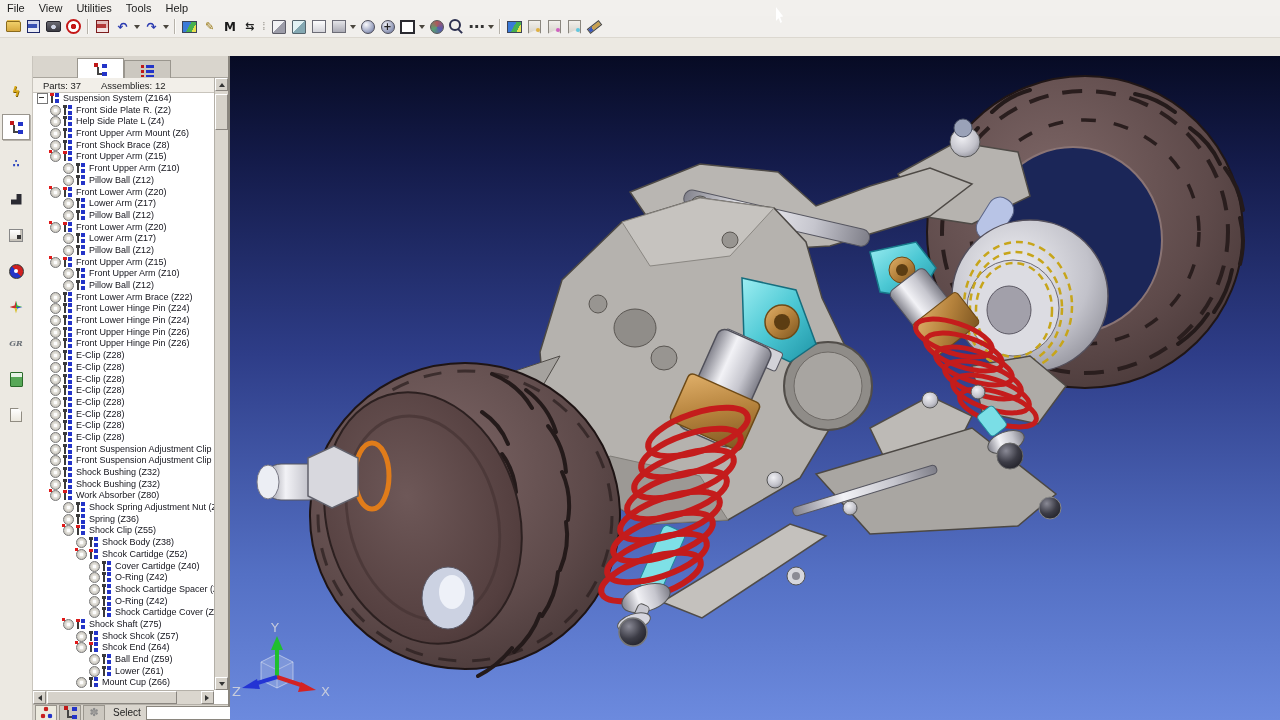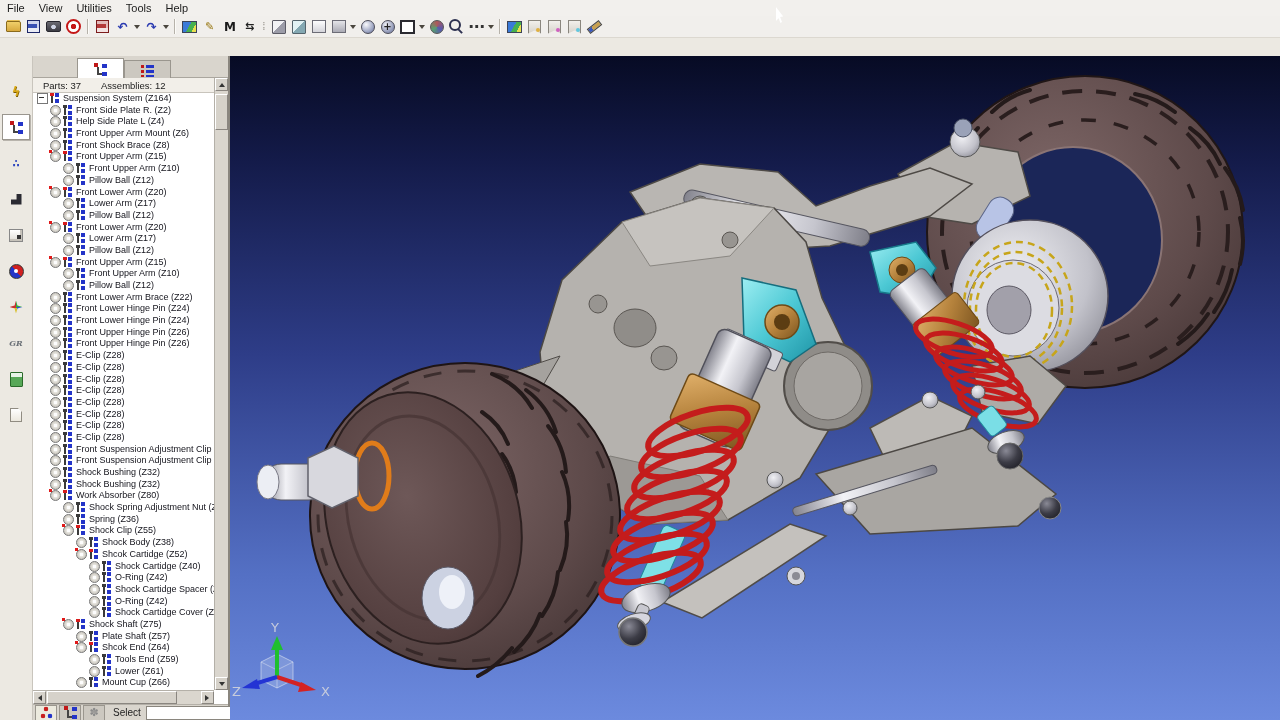--- a/index.html
+++ b/index.html
@@ -483,21 +483,21 @@
           <span class="tlabel">Shock Body  (Z38)</span>
         </div>
         <div class="trow" style="--lv: 3;">
           <span class="gico dot"></span>
           <span class="tico red"></span>
           <span class="tlabel">Shcok Cartidge  (Z52)</span>
         </div>
         <div class="trow" style="--lv: 4;">
           <span class="gico"></span>
           <span class="tico"></span>
-          <span class="tlabel">Shock Cartidge  (Z40)</span>
+          <span class="tlabel">Cover Cartidge  (Z40)</span>
         </div>
         <div class="trow" style="--lv: 4;">
           <span class="gico"></span>
           <span class="tico"></span>
           <span class="tlabel">O-Ring  (Z42)</span>
         </div>
         <div class="trow" style="--lv: 4;">
           <span class="gico"></span>
           <span class="tico"></span>
           <span class="tlabel">Shock Cartidge Spacer  (Z44)</span>
@@ -513,31 +513,31 @@
           <span class="tlabel">Shock Cartidge Cover  (Z46)</span>
         </div>
         <div class="trow" style="--lv: 2;">
           <span class="gico dot"></span>
           <span class="tico red"></span>
           <span class="tlabel">Shock Shaft  (Z75)</span>
         </div>
         <div class="trow" style="--lv: 3;">
           <span class="gico"></span>
           <span class="tico"></span>
-          <span class="tlabel">Plate Shaft  (Z57)</span>
+          <span class="tlabel">Shock Shcok  (Z57)</span>
         </div>
         <div class="trow" style="--lv: 3;">
           <span class="gico dot"></span>
           <span class="tico red"></span>
           <span class="tlabel">Shcok End  (Z64)</span>
         </div>
         <div class="trow" style="--lv: 4;">
           <span class="gico"></span>
           <span class="tico"></span>
-          <span class="tlabel">Tools End  (Z59)</span>
+          <span class="tlabel">Ball End  (Z59)</span>
         </div>
         <div class="trow" style="--lv: 4;">
           <span class="gico"></span>
           <span class="tico"></span>
           <span class="tlabel">Lower  (Z61)</span>
         </div>
         <div class="trow" style="--lv: 3;">
           <span class="gico"></span>
           <span class="tico"></span>
           <span class="tlabel">Mount Cup  (Z66)</span>

